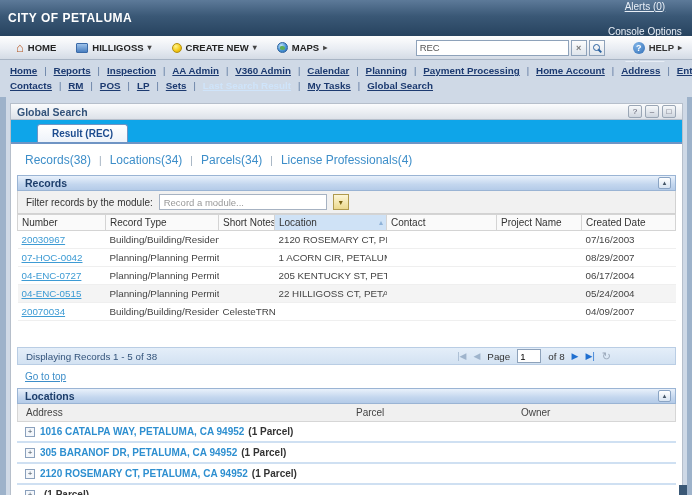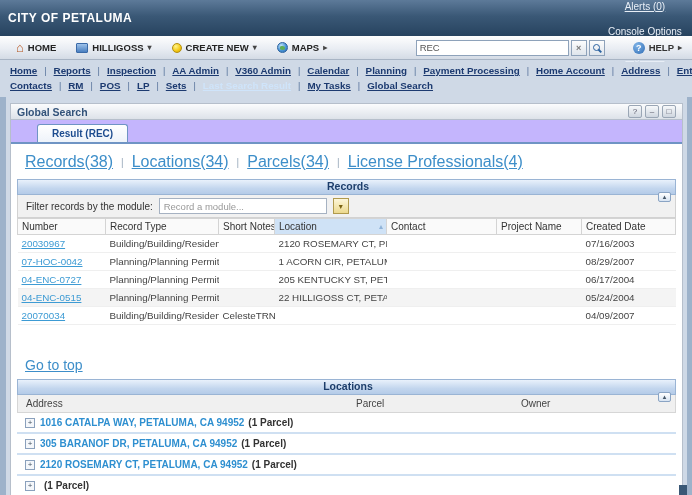--- a/index.html
+++ b/index.html
@@ -50,34 +50,34 @@
   .content { flex:1 1 auto; background:#cfd9e6; border-left:6px solid #9db2ca; border-right:5px solid #9db2ca;
     padding:6px 4px 0 4px; overflow:hidden; position:relative; }
   .panel-header { height:17px; background:linear-gradient(180deg,#fbfcfd,#dde2e9); border:1px solid #b6bfcb;
     display:flex; align-items:center; padding:0 6px; }
   .panel-title { color:#33537a; font-weight:bold; font-size:10.5px; }
   .panel-header-btns { margin-left:auto; display:flex; gap:3px; }
   .ph-btn { width:14px; height:13px; border:1px solid #9aa6b5; border-radius:2px;
     background:linear-gradient(180deg,#f7f9fb,#cfd6df); font-size:8px; color:#556; display:flex;
     align-items:center; justify-content:center; cursor:pointer; }
 
-  .tabstrip { background:#c4b5fd; padding:4px 0 0 26px; border-left:1px solid #b6bfcb; border-right:1px solid #b6bfcb; }
+  .tabstrip { background:#0ea5e9; padding:4px 0 0 26px; border-left:1px solid #b6bfcb; border-right:1px solid #b6bfcb; }
   .tab { display:inline-block; background:linear-gradient(180deg,#ffffff,#eef3fa); border:1px solid #6f94c4; border-bottom:none;
     border-radius:3px 3px 0 0; padding:3px 14px 3px 14px; color:#1d4c8f; font-weight:bold; font-size:10px; cursor:pointer; }
   .tabstrip-underline { height:2px; background:#6f94c4; border-left:1px solid #b6bfcb; border-right:1px solid #b6bfcb; }
 
   .panel-body { background:#fff; border-left:1px solid #b6bfcb; border-right:1px solid #b6bfcb; height:100%; }
 
   .result-links { padding:9px 0 8px 14px; display:flex; align-items:center; }
-  .result-link { color:#3d8ec9; text-decoration:underline; font-size:16px; cursor:pointer; white-space:nowrap; }
+  .result-link { color:#3d8ec9; font-size:12px; cursor:pointer; white-space:nowrap; }
   .rl-sep { color:#9ab; margin:0 8px; }
 
   .section-wrap { margin:0 6px; }
   .section-header { height:16px; background:linear-gradient(180deg,#e9f1fb 0%,#c3d6ee 60%,#b4cbe8 100%);
-    border:1px solid #9ab4d4; display:flex; align-items:center; padding:0 4px 0 7px;flex-direction:column; }
+    border:1px solid #9ab4d4; display:flex; align-items:center; padding:0 4px 0 7px; }
   .section-title { color:#1d3e6b; font-weight:bold; font-size:10.5px; }
   .collapse-btn { margin-left:auto; width:13px; height:12px; border:1px solid #8aa4c4; border-radius:2px;
     background:linear-gradient(180deg,#fff,#d8e4f2); color:#456; font-size:7px; display:flex; align-items:center;
     justify-content:center; cursor:pointer; }
 
   .filter-row { background:#f1f1f1; border:1px solid #d2d2d2; border-top:none; display:flex; align-items:center;
     padding:3px 8px; gap:6px; }
   .filter-label { font-size:10px; color:#333; }
   .module-select { width:168px; height:16px; border:1px solid #a6b2c2; background:#fff; color:#999;
     font-size:9.5px; display:flex; align-items:center; padding:0 4px; }
@@ -102,21 +102,21 @@
   .pg-controls { margin-left:auto; display:flex; align-items:center; gap:7px; margin-right:56px; }
   .pg-ico { font-size:9px; cursor:pointer; }
   .pg-disabled { color:#9fb4cc; }
   .pg-active { color:#1f6fd0; }
   .pg-label { color:#333; font-size:9.8px; }
   .page-input { width:24px; height:14px; border:1px solid #8ea2ba; font-size:9.5px; text-align:left; padding:0 2px;
     font-family:"Liberation Sans",sans-serif; }
   .icon-refresh::before { content:"↻"; color:#9aa8ba; font-size:11px; }
 
   .goto-row { padding:6px 0 6px 8px; background:#fff; }
-  .goto-link { color:#3d8ec9; text-decoration:underline; font-size:14px; cursor:pointer;margin-top:18px; }
+  .goto-link { color:#3d8ec9; text-decoration:underline; font-size:10px; cursor:pointer;margin-top:18px; }
 
   .loc-colhead { display:grid; grid-template-columns:330px 165px 1fr; background:#f0f0f0;
     border:1px solid #d6d6d6; border-top:none; }
   .loc-colhead > div { font-size:10px; color:#444; padding:3px 6px 3px 8px; }
 
   .loc-row { display:flex; align-items:center; height:21px; padding-left:8px; border-bottom:2px solid #cfe0f2;
     background:#fff; }
   .expand-btn { width:10px; height:10px; border:1px solid #8aa0bc; background:#f4f7fb; color:#456;
     font-size:8px; line-height:8px; text-align:center; margin-right:5px; cursor:pointer; flex:0 0 auto; }
   .loc-link { color:#2e8fd0; font-weight:bold; font-size:10px; cursor:pointer; white-space:nowrap; }
@@ -324,20 +324,33 @@
               <td></td>
               <td></td>
               <td></td>
               <td>04/09/2007</td>
             </tr>
           </tbody>
         </table>
 
         <div class="table-spacer"></div>
 
+        <div class="pagination">
+          <span class="pg-status">Displaying Records 1 - 5 of 38</span>
+          <div class="pg-controls">
+            <span class="pg-ico pg-disabled">|◀</span>
+            <span class="pg-ico pg-disabled">◀</span>
+            <span class="pg-label">Page</span>
+            <input class="page-input" type="text" value="1" style="">
+            <span class="pg-label">of 8</span>
+            <span class="pg-ico pg-active">▶</span>
+            <span class="pg-ico pg-active">▶|</span>
+            <span class="icon-refresh"></span>
+          </div>
+        </div>
 
         <div class="goto-row">
           <a class="goto-link">Go to top</a>
         </div>
       </div>
 
       <div class="section-wrap">
         <div class="section-header">
           <span class="section-title">Locations</span>
           <div class="collapse-btn">▴</div>

